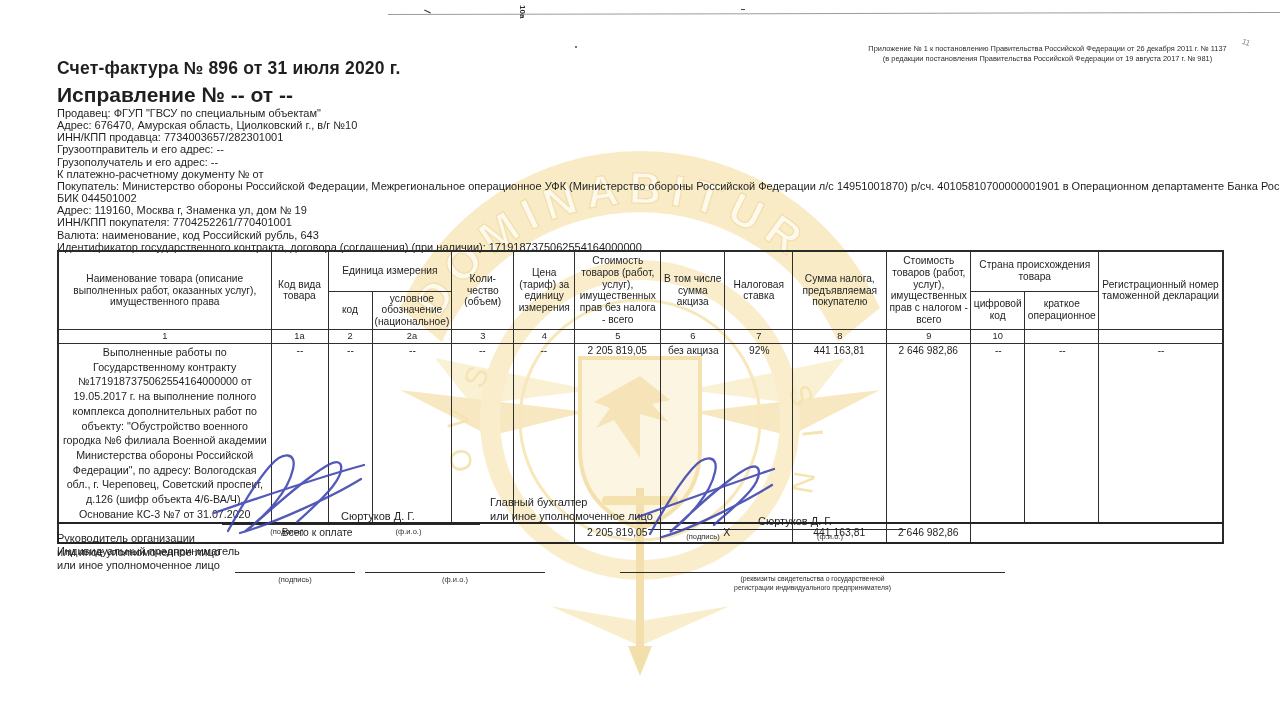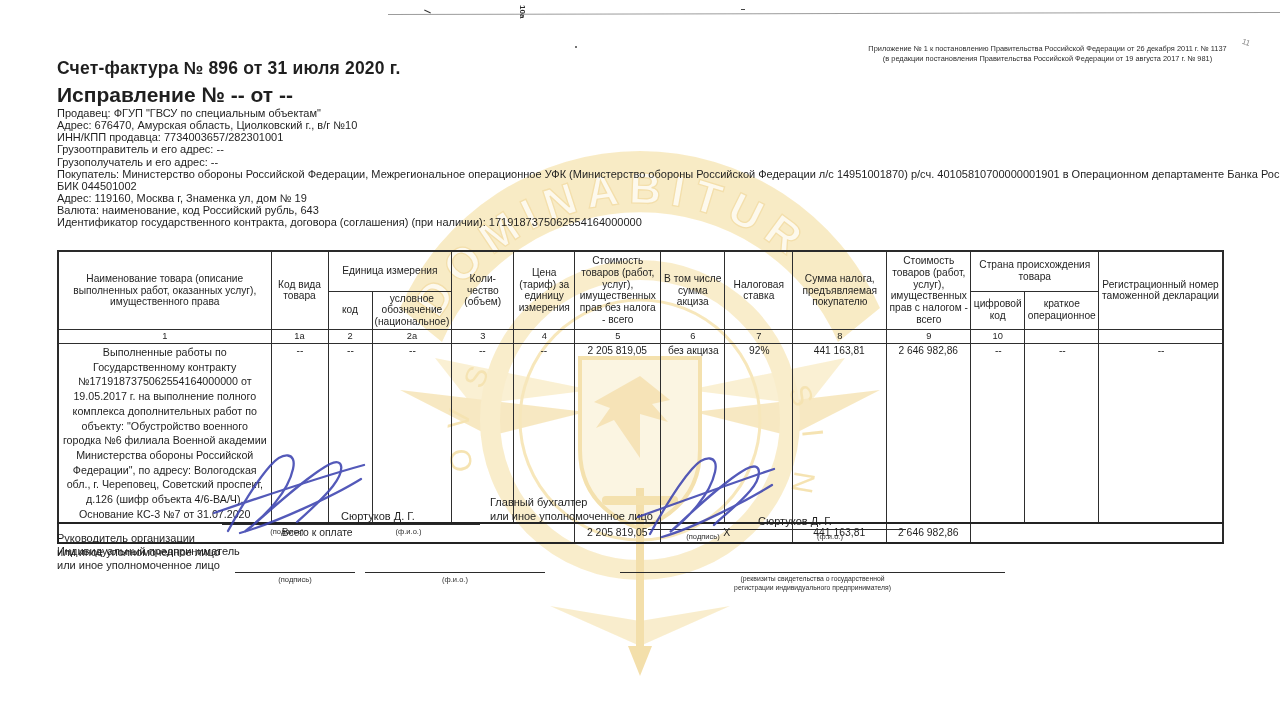--- a/index.html
+++ b/index.html
@@ -87,23 +87,25 @@
 
 <h1 class="title">Счет-фактура № 896 от 31 июля 2020 г.</h1>
 <h2 class="correction">Исправление № -- от --</h2>
 
 <div class="info">
   <div>Продавец: ФГУП "ГВСУ по специальным объектам"</div>
   <div>Адрес: 676470, Амурская область, Циолковский г., в/г №10</div>
   <div>ИНН/КПП продавца: 7734003657/282301001</div>
   <div>Грузоотправитель и его адрес: --</div>
   <div>Грузополучатель и его адрес: --</div>
+  <div>К платежно-расчетному документу №    от</div>
   <div>Покупатель: Министерство обороны Российской Федерации, Межрегиональное операционное УФК (Министерство обороны Российской Федерации л/с 14951001870) р/сч. 40105810700000001901 в Операционном департаменте Банка России г. Москва,</div>
   <div>БИК 044501002</div>
   <div>Адрес: 119160, Москва г, Знаменка ул, дом № 19</div>
+  <div>ИНН/КПП покупателя: 7704252261/770401001</div>
   <div>Валюта: наименование, код Российский рубль, 643</div>
   <div>Идентификатор государственного контракта, договора (соглашения) (при наличии): 1719187375062554164000000</div>
 </div>
 
 <table class="doc-table">
   <colgroup>
     <col style="width:213px">
       <col style="width:57px">
       <col style="width:44px">
       <col style="width:78px">

